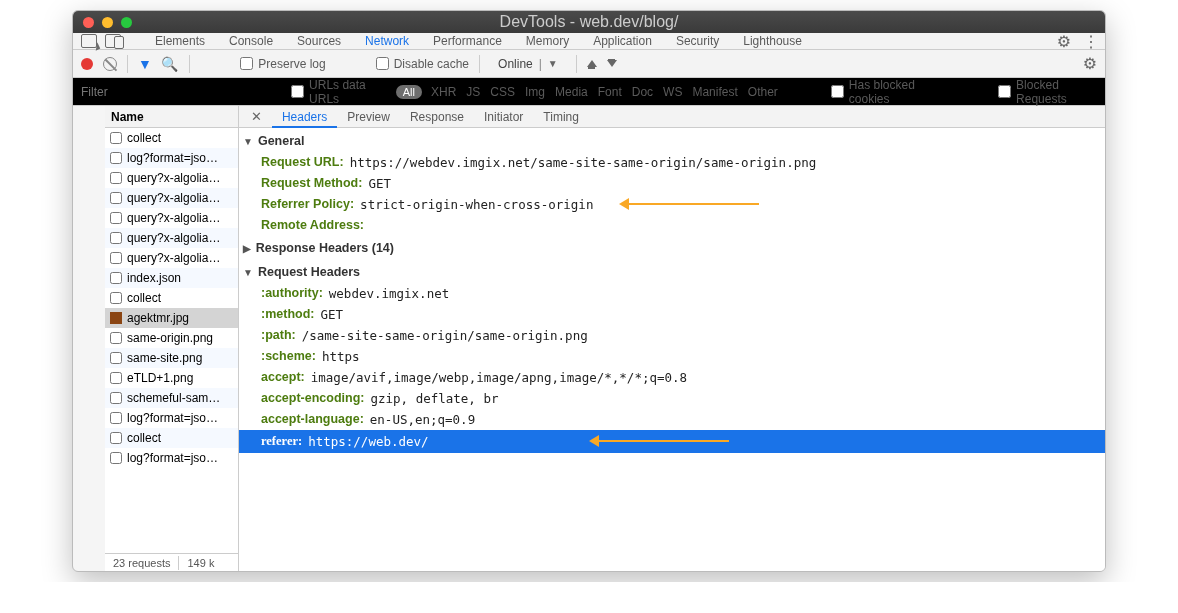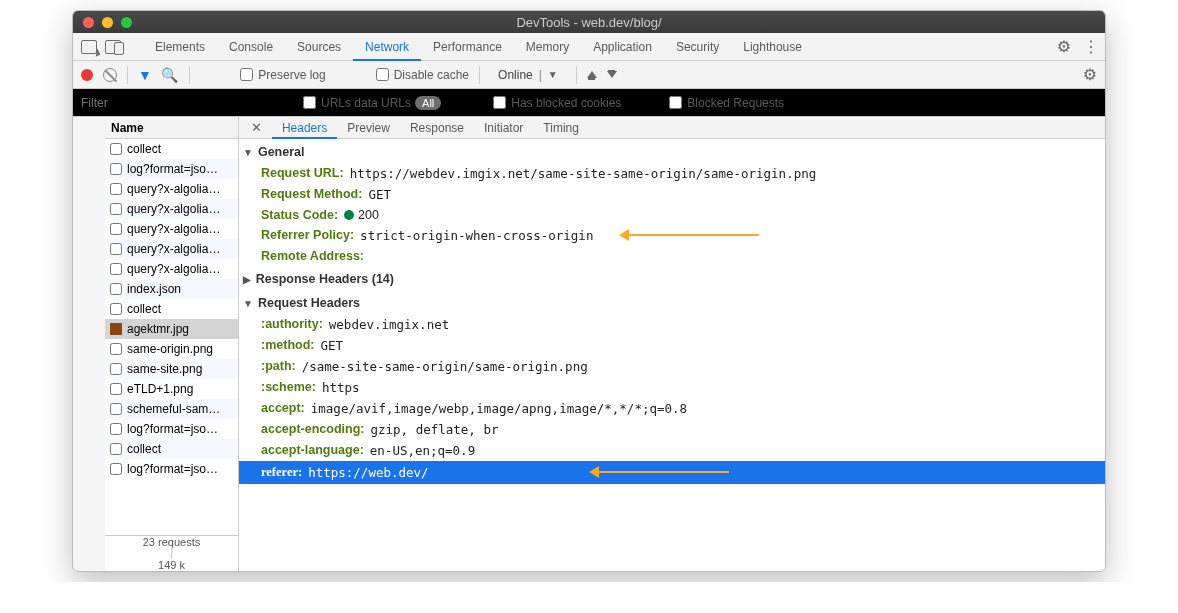--- a/index.html
+++ b/index.html
@@ -30,24 +30,24 @@
     position: relative;
     padding-left: 10px;
     color: #ddd;
     font-size: 12px;
   }
   .lights { display: flex; gap: 8px; }
   .light { width: 11px; height: 11px; border-radius: 50%; }
   .red { background:#ff5f56; } .yellow{background:#ffbd2e;} .green{background:#27c93f;}
   .titlebar-title {
     position:absolute; left:50%; transform:translateX(-50%);
-    font-size:13px; color:#ccc; font-weight:400;
+    font-size:16px; color:#ccc; font-weight:400;
   }
   .tabs-row {
-    height: 28px;
+    height: 17px;
     background: #f3f3f3;
     border-bottom: 1px solid #ccc;
     display:flex; align-items:center;
     padding: 0 8px;
     gap:4px;
     font-size:12px;
     color:#5a5a5a;
   }
   .inspect-icons { display:flex; gap:8px; margin-right:18px; align-items:center;}
   .icon-box { width:16px;height:14px; border:1.5px solid #6b6b6b; border-radius:2px; position:relative;}
@@ -94,21 +94,21 @@
   .content-row{flex:1;display:flex;min-height:0;}
   .sidebar{width:134px;border-right:1px solid #ccc;background:#fff;display:flex;flex-direction:column;margin-left:32px;}
   .sidebar-head{height:22px;border-bottom:1px solid #ccc;padding:0 6px;font-size:12px;font-weight:600;display:flex;align-items:center;background:#f3f3f3;}
   .reqlist{flex:1;overflow:hidden;font-size:12px;}
   .reqrow{height:20px;display:flex;align-items:center;gap:5px;padding:0 5px;white-space:nowrap;overflow:hidden;text-overflow:ellipsis;}
   .reqrow:nth-child(even){background:#f5f9ff;}
   .reqrow input{width:12px;height:12px;margin:0;flex-shrink:0;}
   .reqrow .name{overflow:hidden;text-overflow:ellipsis;}
   .reqrow.selected{background:#d4d4d4;}
   .thumb{width:12px;height:12px;background:#8b4513;display:inline-block;flex-shrink:0;}
-  .sidebar-foot{height:36px;border-top:1px solid #ccc;display:flex;align-items:center;font-size:11px;color:#555;flex-direction:column;}
+  .sidebar-foot{height:18px;border-top:1px solid #ccc;display:flex;align-items:center;font-size:11px;color:#555;}
   .sidebar-foot span{padding:0 8px;}
   .sidebar-foot .sep{width:1px;height:14px;background:#ccc;padding:0;}
   .main{flex:1;display:flex;flex-direction:column;background:#fff;}
   .detail-tabs{height:22px;border-bottom:1px solid #ccc;display:flex;align-items:center;gap:4px;padding:0 6px;font-size:12px;color:#5a5a5a;background:#f3f3f3;}
   .close-x{cursor:pointer;color:#666;padding:0 6px;font-size:13px;}
   .dtab{padding:0 10px;cursor:pointer;height:22px;display:flex;align-items:center;}
   .dtab.active{color:#1a73e8;box-shadow:inset 0 -2px 0 #1a73e8;}
   .details-body{flex:1;overflow:auto;font-size:12.5px;}
   .section-head{display:flex;align-items:center;gap:5px;padding:6px 4px 4px 4px;font-weight:700;color:#333;}
   .twisty{font-size:10px;color:#555;}
@@ -191,20 +191,32 @@
     </div>
   </div>
 
   <div class="toolbar3">
     <input class="filter-input" placeholder="Filter" style="">
     <label class="chk">
       <input type="checkbox" style="">
         <span>URLs data URLs</span>
     </label>
     <span class="pill">All</span>
+    <span id="type-links-container" style="display:flex;">
+        <span class="type-link">XHR</span>
+        <span class="type-link">JS</span>
+        <span class="type-link">CSS</span>
+        <span class="type-link">Img</span>
+        <span class="type-link">Media</span>
+        <span class="type-link">Font</span>
+        <span class="type-link">Doc</span>
+        <span class="type-link">WS</span>
+        <span class="type-link">Manifest</span>
+        <span class="type-link">Other</span>
+      </span>
     <label class="chk" style="margin-left:8px;">
       <input type="checkbox" style="">
         <span>Has blocked cookies</span>
     </label>
     <label class="chk" style="margin-left:8px;">
       <input type="checkbox" style="">
         <span>Blocked Requests</span>
     </label>
   </div>
 
@@ -305,24 +317,20 @@
           <span>General</span>
         </div>
         <div class="kv">
             <span class="k">Request URL:</span>
             <span class="v">https://webdev.imgix.net/same-site-same-origin/same-origin.png</span>
           </div>
         <div class="kv">
             <span class="k">Request Method:</span>
             <span class="v">GET</span>
           </div>
-        <div class="kv">
-            <span class="k">Status Code:</span>
-            <span class="v nrm"><span class="status-dot"></span><span>200</span></span>
-          </div>
         <div class="kv" style="position:relative;">
           <span class="k">Referrer Policy:</span>
           <span class="v">strict-origin-when-cross-origin</span>
           <div class="ann-arrow" style="left:390px;top:9px;width:130px;"></div>
         </div>
         <div class="kv">
             <span class="k">Remote Address:</span>
           </div>
 
         <div class="section-head">

